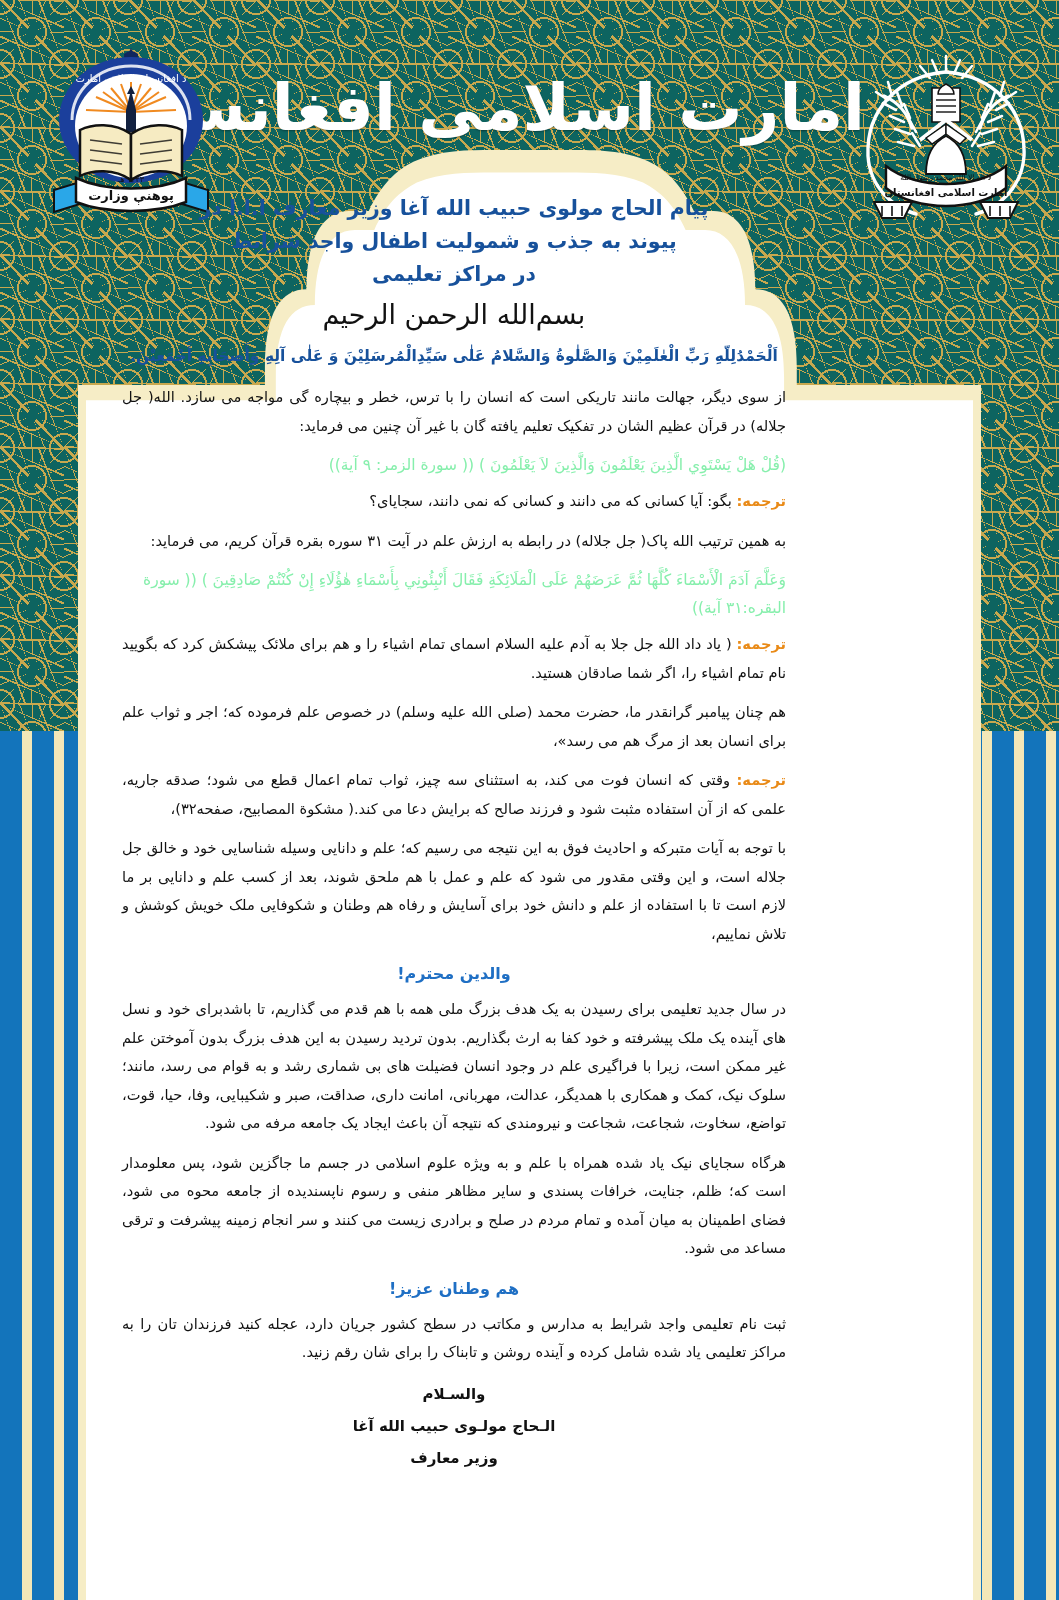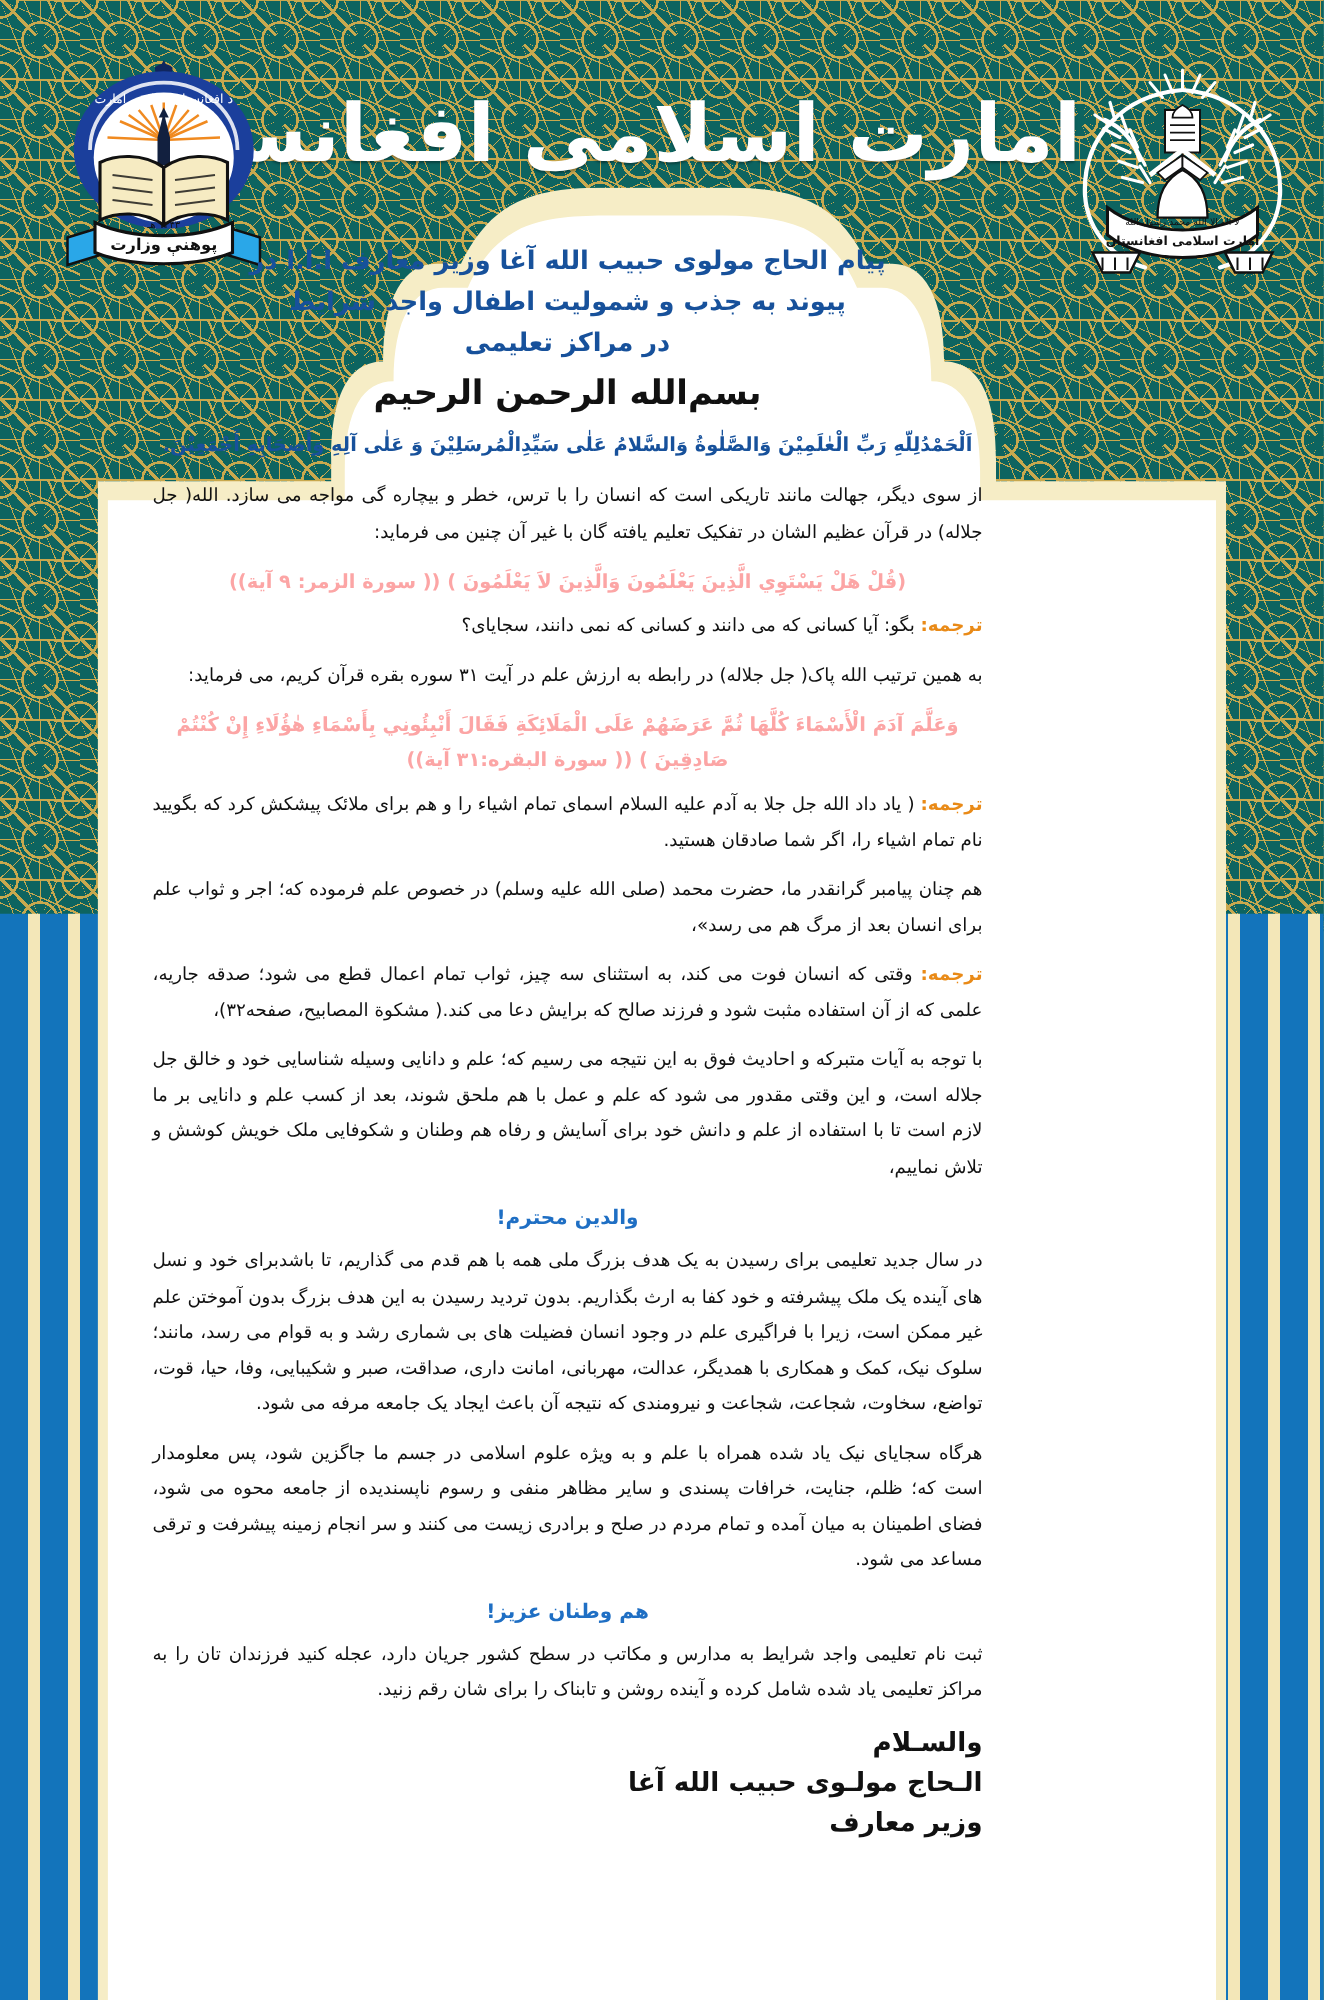--- a/index.html
+++ b/index.html
@@ -104,21 +104,21 @@
     line-height:33px;
     letter-spacing:0px;
     margin:12px 0 6px 0;
   }
   .title-line{display:block;}
 
   .basmala{
     text-align:center;
     color:#111111;
     font-size:27px;
-    font-weight:700;
+    font-weight:400;
     margin:6px 0 10px 0;
     line-height:36px;
   }
 
   .hamd{
     text-align:center;
     color:#17519b;
     font-size:15.5px;
     font-weight:700;
     line-height:26px;
@@ -142,36 +142,37 @@
   .salutation-line{
     color:#1f6fc4;
     font-weight:700;
     font-size:16px;
     text-align:center;
     margin:6px 0 6px 0;
     line-height:30px;
   }
 
   .ayah{
-    color:#fca5a5;
-    font-weight:700;
+    color:#86efac;
+    font-weight:400;
     font-size:15.5px;
-    text-align:center;
+    text-align:right;
     line-height:28px;
     margin:6px 0 8px 0;
   }
 
   .tr-label{
     color:#e98a17;
     font-weight:700;
   }
 
   .sign-block{
+    text-align:center;
     color:#111111;
-    font-size:21px;
+    font-size:15px;
     font-weight:700;
     line-height:32px;
   }
   .sign-line{display:block;}
 
   svg.defs{position:absolute;width:0;height:0;}
 </style>
 </head>
 <body>
 

